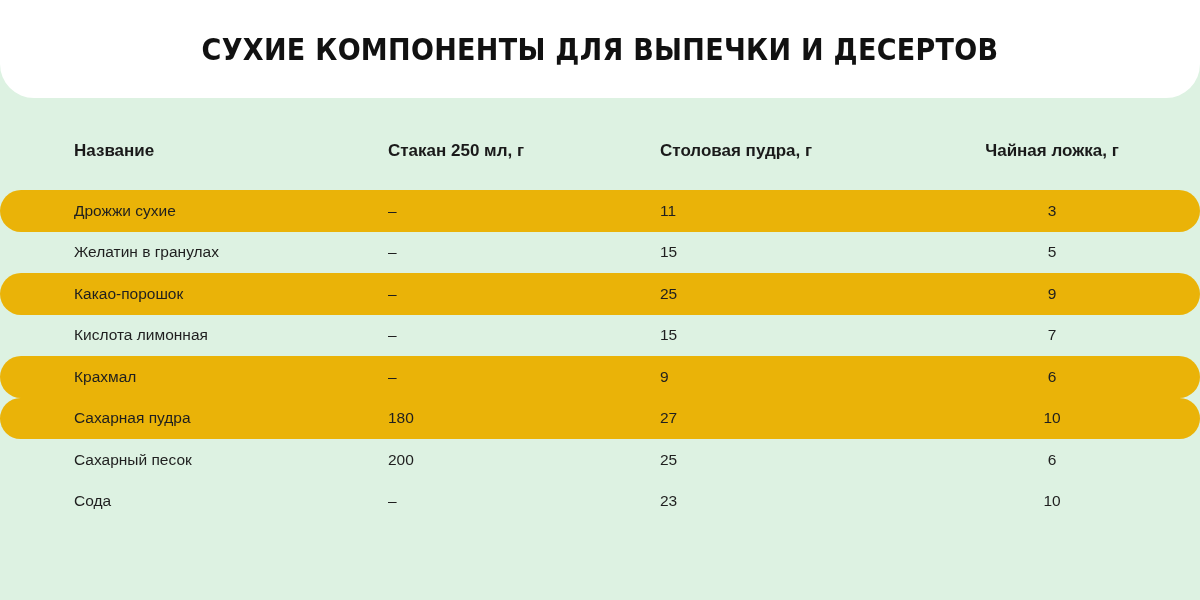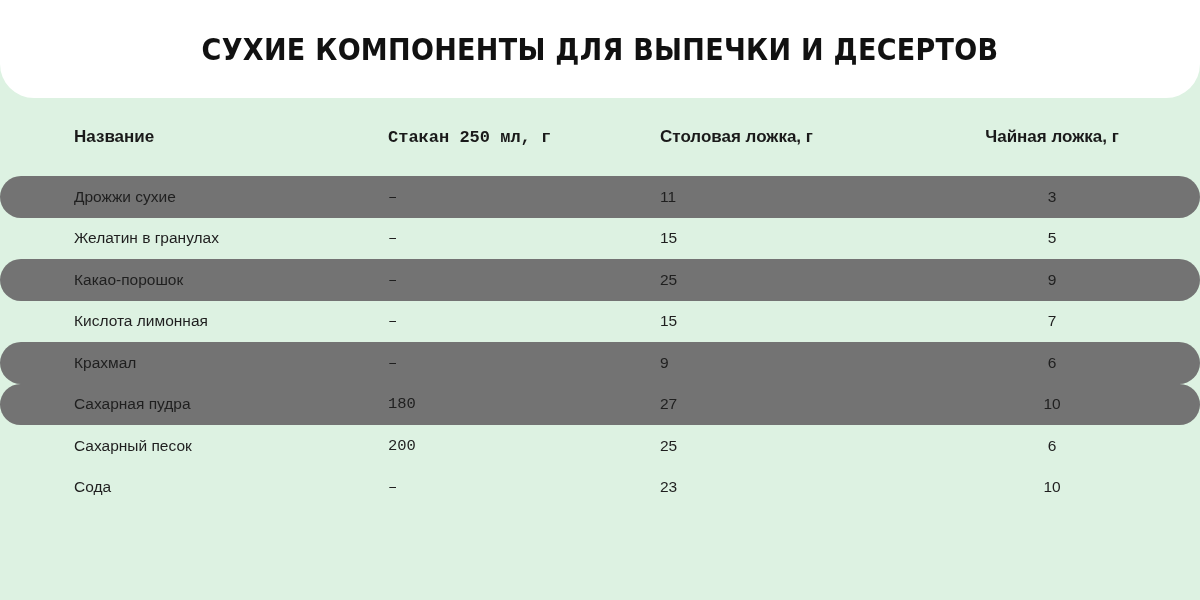--- a/index.html
+++ b/index.html
@@ -47,46 +47,47 @@
     position: absolute;
     top: 98px;
     left: 0;
     width: 1200px;
   }
   table {
     border-collapse: separate;
     border-spacing: 0;
     width: 1200px;
     table-layout: fixed;
+    margin-top: 14px;
   }
   thead th {
     text-align: left;
     font-size: 17px;
     font-weight: bold;
     color: #1a1a1a;
     padding: 0;
     height: 78px;
     vertical-align: middle;
   }
   tbody td {
     font-size: 15.5px;
     color: #1f1f1f;
     height: 41.5px;
     vertical-align: middle;
     padding: 0;
   }
 
   
   td.col-name, th.col-name { padding-left: 50px; }
-  td.col-cup, th.col-cup { padding-left: 0; font-family: Liberation Mono, monospace; }
+  td.col-cup, th.col-cup { padding-left: 0; }
   td.col-tbsp, th.col-tbsp { padding-left: 0; }
   td.col-tsp, th.col-tsp { padding-left: 0; text-align: center; }
 
   tbody tr.odd td {
-    background: #737373;
+    background: #eab308;
   }
   tbody tr.odd td:first-child {
     border-top-left-radius: 21px;
     border-bottom-left-radius: 21px;
   }
   tbody tr.odd td:last-child {
     border-top-right-radius: 21px;
     border-bottom-right-radius: 21px;
   }
   tbody tr.even td {
@@ -112,21 +113,21 @@
         <col style="width:272px">
         <col style="width:272px">
         <col style="width:240px">
         <col style="width:28px">
       </colgroup>
       <thead>
         <tr>
           <th class="spacer-left"></th>
           <th class="col-name">Название</th>
           <th class="col-cup">Стакан 250 мл, г</th>
-          <th class="col-tbsp">Столовая ложка, г</th>
+          <th class="col-tbsp">Столовая пудра, г</th>
           <th class="col-tsp">Чайная ложка, г</th>
           <th class="spacer-right"></th>
         </tr>
       </thead>
       <tbody>
 
         <tr class="odd">
           <td></td>
           <td class="col-name">Дрожжи сухие</td>
           <td class="col-cup">–</td>

